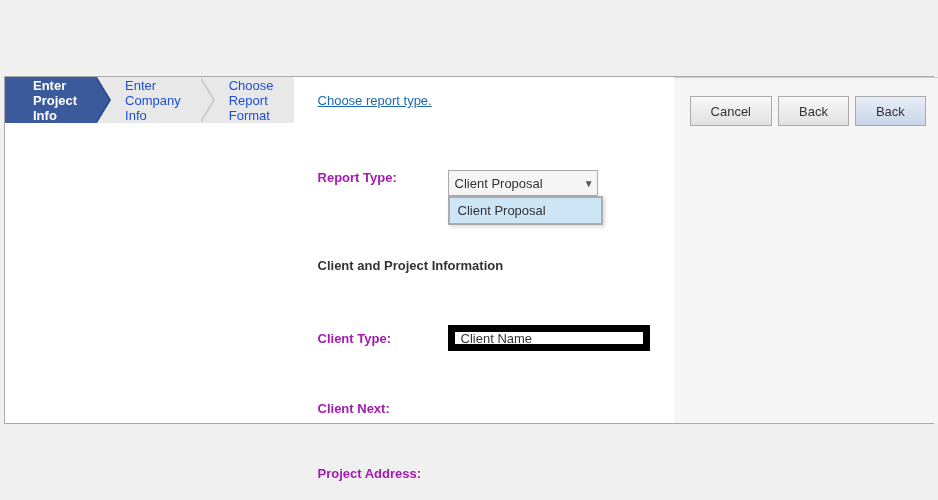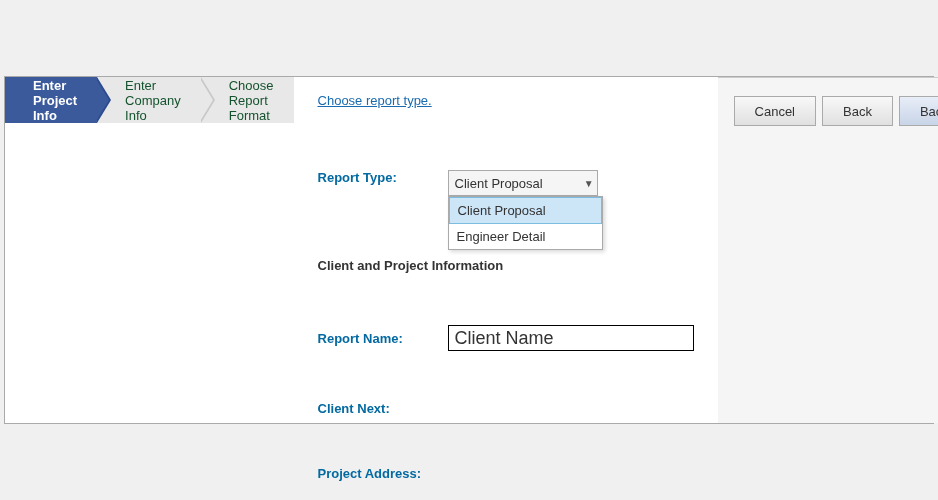--- a/index.html
+++ b/index.html
@@ -27,21 +27,21 @@
       height: 46px;
       background: #e8e8e8;
     }
     .step {
       display: flex;
       align-items: center;
       justify-content: center;
       position: relative;
       padding: 0 20px 0 28px;
       font-size: 13px;
-      color: #14532d;
+      color: #1d4ed8;
       flex: 1;
     }
     .step::after {
       content: '';
       position: absolute;
       right: -14px;
       top: 0;
       width: 0;
       height: 0;
       border-top: 23px solid transparent;
@@ -97,30 +97,30 @@
     }
     .form-row {
       display: flex;
       align-items: center;
       margin-bottom: 8px;
       position: relative;
     }
     .form-label {
       font-size: 13px;
       font-weight: bold;
-      color: #0369a1;
+      color: #a21caf;
       width: 130px;
       flex-shrink: 0;
     }
     .form-control {
       flex: 1;
       height: 26px;
-      border: 1px solid #000000;
+      border: 7px solid #000000;
       padding: 3px 6px;
-      font-size: 18px;
+      font-size: 13px;
       color: #333;
       background: #fff;
       max-width: 580px;
     }
     
     .dropdown-wrapper {
       position: relative;
       display: inline-block;
     }
     .dropdown-select {
@@ -229,29 +229,28 @@
       <div class="form-label">Report Type:</div>
       <div class="dropdown-wrapper">
         <select class="dropdown-select">
           <option>Client Proposal</option>
           <option>Engineer Detail</option>
         </select>
         <span class="dropdown-arrow">▼</span>
         
         <div class="dropdown-popup">
           <div class="dropdown-item selected">Client Proposal</div>
-          <div class="dropdown-item">Engineer Detail</div>
         </div>
       </div>
     </div>
 
     <div class="section-heading">Client and Project Information</div>
 
     <div class="form-row">
-      <label class="form-label">Report Name:</label>
+      <label class="form-label">Client Type:</label>
       <input class="form-control" type="text" value="Client Name" style="">
     </div>
 
     <div class="form-row">
       <label class="form-label">Client Next:</label>
     </div>
 
     <div class="form-row">
       <label class="form-label">Project Address:</label>
     </div>

